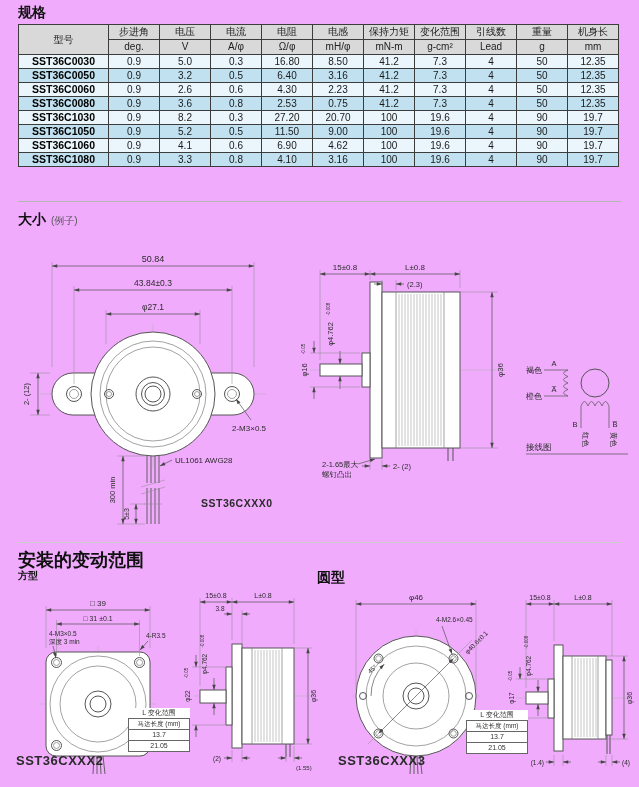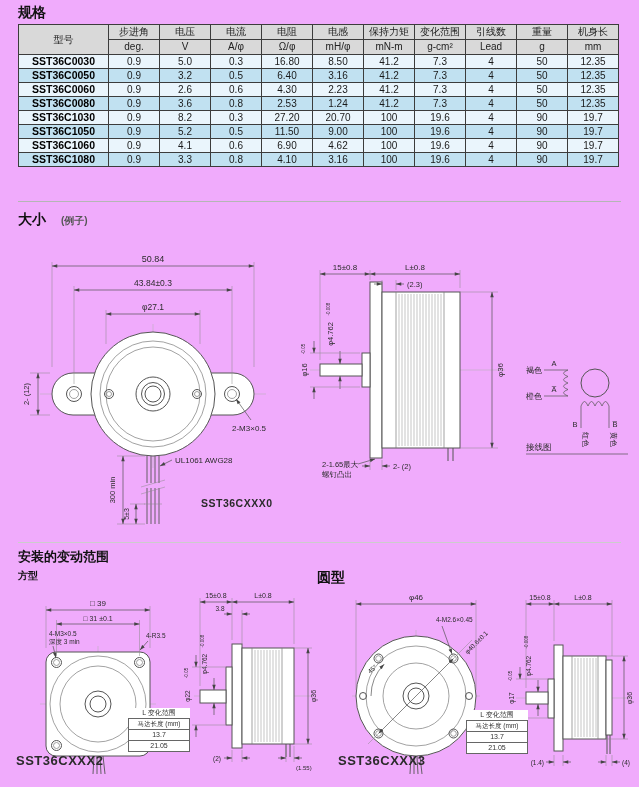--- a/index.html
+++ b/index.html
@@ -1,18 +1,18 @@
 <!DOCTYPE html>
 <html><head>
 <meta charset="utf-8">
 <style>
 html,body{margin:0;padding:0;background:#fff;font-family:"Liberation Sans","DejaVu Sans",sans-serif;}
 .page{position:relative;width:639px;height:787px;background:#f0abfc;overflow:hidden;color:#1a1a1a;}
 .h1{position:absolute;font-weight:bold;color:#111;}
-.note{font-weight:bold;font-size:10px;color:#555;margin-left:15px;}
+.note{font-weight:normal;font-size:10px;color:#555;margin-left:5px;}
 .divider{position:absolute;height:1px;background:#b5b5b5;}
 
 .spec-table{position:absolute;left:18px;top:24px;width:552px;border-collapse:collapse;table-layout:fixed;font-size:10px;color:#1a1a1a;}
 .spec-table th,.spec-table td{border:1px solid #3c3c3c;text-align:center;padding:0;overflow:hidden;white-space:nowrap;}
 .spec-table th{background:#d9d9d9;font-weight:normal;height:14px;line-height:14px;color:#222;}
 .spec-table td{height:13px;line-height:13px;}
 .spec-table tbody tr:nth-child(odd){background:#eaf5fc;}
 .spec-table tbody tr:nth-child(even){background:#c1e1f1;}
 .spec-table td.model{font-weight:bold;font-size:10.5px;color:#000;}
 
@@ -122,21 +122,21 @@
           <td>4</td>
           <td>50</td>
           <td>12.35</td>
         </tr>
         <tr>
           <td class="model">SST36C0080</td>
           <td>0.9</td>
           <td>3.6</td>
           <td>0.8</td>
           <td>2.53</td>
-          <td>1.24</td>
+          <td>0.75</td>
           <td>41.2</td>
           <td>7.3</td>
           <td>4</td>
           <td>50</td>
           <td>12.35</td>
         </tr>
         <tr>
           <td class="model">SST36C1030</td>
           <td>0.9</td>
           <td>8.2</td>
@@ -361,21 +361,21 @@
       <text x="91" y="91" font-size="7.5" text-anchor="middle">B̅</text>
       <text x="59" y="96" font-size="7.5" transform="rotate(90 59 96)">红色</text>
       <text x="87" y="96" font-size="7.5" transform="rotate(90 87 96)">黄色</text>
       <text x="2" y="114" font-size="8.5">接线图</text>
       <line class="d" x1="2" y1="118" x2="104" y2="118"></line>
     </g>
   </svg>
 
   <div class="divider" style="left:18px;top:542px;width:603px;background:#ccc"></div>
 
-  <div class="h1" style="left:18px;top:548px;font-size:13px">安装的变动范围</div>
+  <div class="h1" style="left:18px;top:548px;font-size:18px">安装的变动范围</div>
   <div class="h1" style="left:18px;top:569px;font-size:10px">方型</div>
   <div class="h1" style="left:317px;top:569px;font-size:14px">圆型</div>
 
   <svg class="drw" style="left:16px;top:584px;width:172px;height:192px" viewBox="0 0 172 192">
       <defs>
         <marker id="arr3" viewBox="0 0 8 6" markerWidth="8" markerHeight="6" refX="8" refY="3" orient="auto-start-reverse">
           <path d="M0.5,0.5 L8,3 L0.5,5.5 Z" fill="#444"></path>
         </marker>
       </defs>
     <g>

